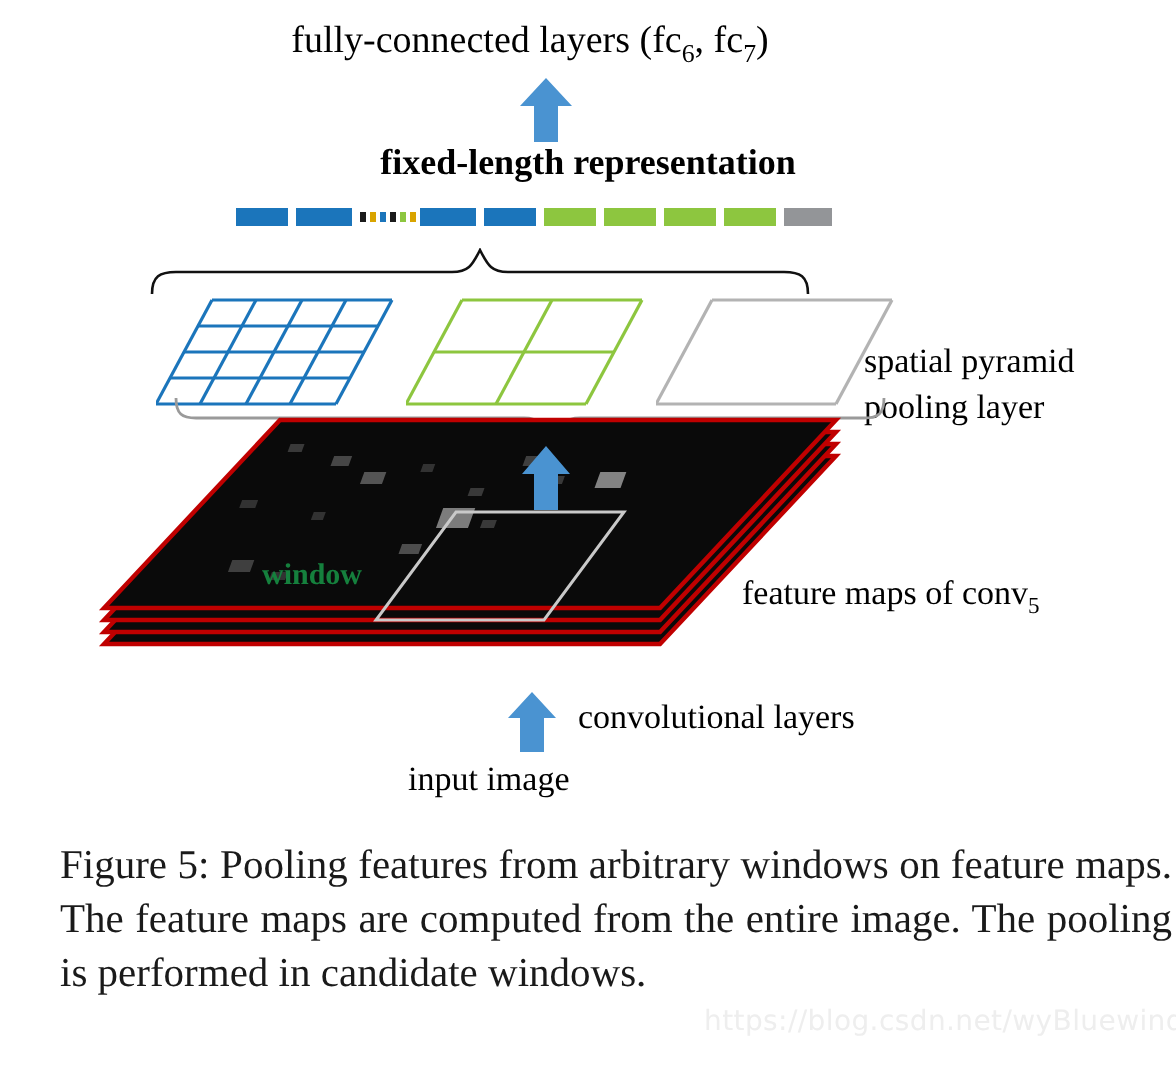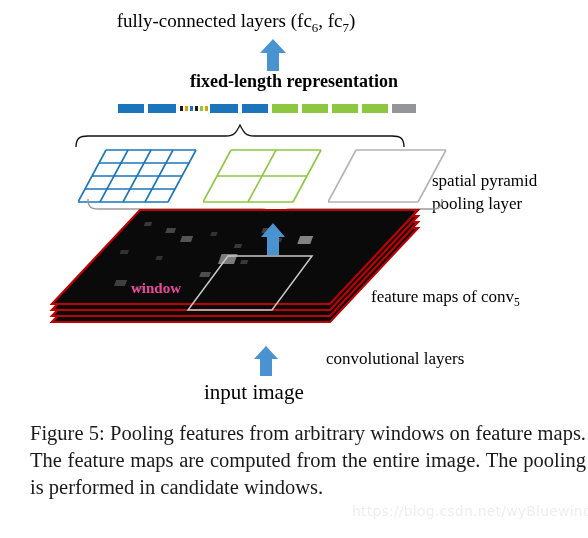--- a/index.html
+++ b/index.html
@@ -24,20 +24,21 @@
     position: absolute;
     white-space: nowrap;
     line-height: 1.05;
   }
   
   #fc-title {
     left: 0; top: 11px;
     width: 472px;
     text-align: center;
     font-size: 19px;
+    padding-left: 29px;
   }
   #fc-title sub { font-size: 0.68em; }
   
   #fixed-len {
     left: 0; top: 72px;
     width: 588px;
     text-align: center;
     font-size: 18px;
     font-weight: bold;
   }
@@ -70,31 +71,30 @@
     width: 150px;
   }
   #fmap-label {
     left: 371px; top: 288px;
     font-size: 17px;
   }
   #fmap-label sub { font-size: 0.68em; }
   #conv-label {
     left: 289px; top: 350px;
     font-size: 17px;
-    margin-left: 37px;
   }
   #input-label {
     left: 204px; top: 381px;
-    font-size: 21px;
+    font-size: 17px;
   }
   #window-label {
     left: 131px; top: 281px;
     font-size: 15px;
     font-weight: bold;
-    color: #ec4899;
+    color: #15803d;
   }
   
   #caption {
     position: absolute;
     left: 18px; top: 420px;
     width: 556px;
     font-size: 20.5px;
     line-height: 1.32;
     text-align: justify;
     text-justify: inter-word;

